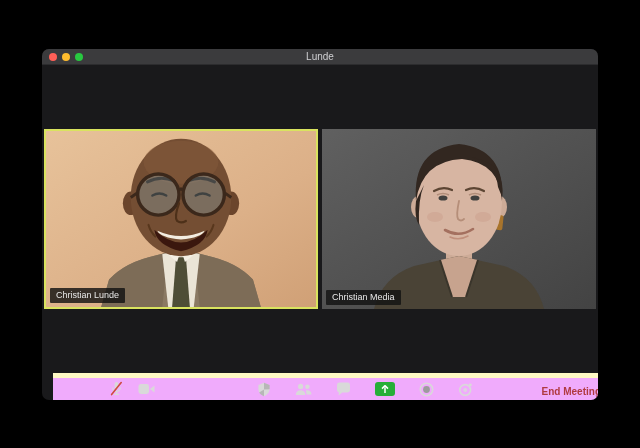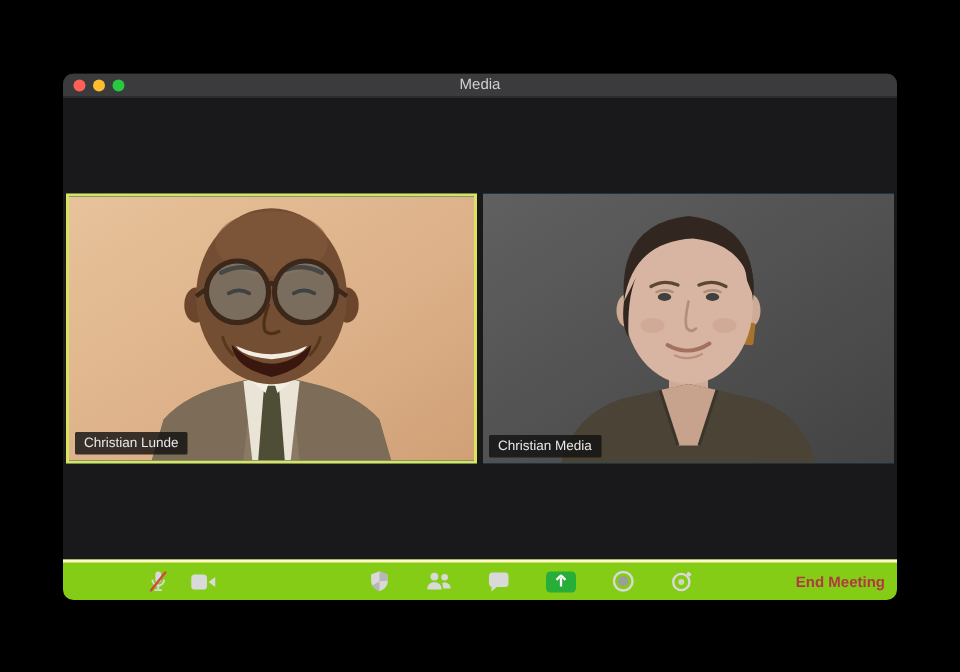--- a/index.html
+++ b/index.html
@@ -30,35 +30,35 @@
   .light{width:8px;height:8px;border-radius:50%;}
   .light.red{background:var(--traffic-red);}
   .light.yellow{background:var(--traffic-yellow);}
   .light.green{background:var(--traffic-green);}
   .title{
     width:100%;text-align:center;font-size:10px;color:#cfcfd2;line-height:16px;
   }
 
   .video-grid{position:absolute;left:0;top:16px;width:556px;height:308px;}
   .tile{
-    position:absolute;top:64px;width:274px;height:180px;background:#0c4a6e;
+    position:absolute;top:64px;width:274px;height:180px;background:#7f1d1d;
     overflow:hidden;
   }
   .tile.left{left:2px;border:2px solid var(--active-speaker-border);}
   .tile.right{left:280px;}
   .tile svg{display:block;width:100%;height:100%;}
   .name-tag{
     position:absolute;left:4px;bottom:4px;background:rgba(18,18,18,.82);
     color:#e8e8e8;font-size:9px;line-height:11px;padding:2px 6px;border-radius:1px;
     white-space:nowrap;
   }
 
   .toolbar{
-    position:absolute;left:0;bottom:0;width:100%;height:27px;
-    background:#84cc16;border-top:2px solid #fef9c3;
+    position:absolute;left:11px;bottom:0;width:100%;height:27px;
+    background:#f0abfc;border-top:5px solid #fef9c3;
     display:flex;align-items:center;
   }
   .tb-btn{
     background:none;border:none;padding:0;cursor:pointer;
     display:flex;align-items:center;justify-content:center;height:27px;
   }
   .tb-left{position:absolute;left:56px;display:flex;gap:14px;align-items:center;}
   .tb-center{position:absolute;left:204px;display:flex;gap:24px;align-items:center;}
   .share-pill{
     width:20px;height:14px;border-radius:3px;background:var(--share-screen-green);
@@ -75,21 +75,21 @@
 
 <div class="stage">
   <div class="zoom-window">
 
     <div class="titlebar">
       <div class="traffic">
         <span class="light red"></span>
         <span class="light yellow"></span>
         <span class="light green"></span>
       </div>
-      <div class="title">Media</div>
+      <div class="title">Lunde</div>
     </div>
 
     <div class="video-grid">
 
       <div class="tile left">
         <svg viewBox="0 0 274 180" preserveAspectRatio="none">
           <defs>
             <linearGradient id="bgL" x1="0" y1="0" x2="1" y2="1">
               <stop offset="0" stop-color="#e7c29a"></stop>
               <stop offset="0.6" stop-color="#dcb088"></stop>

